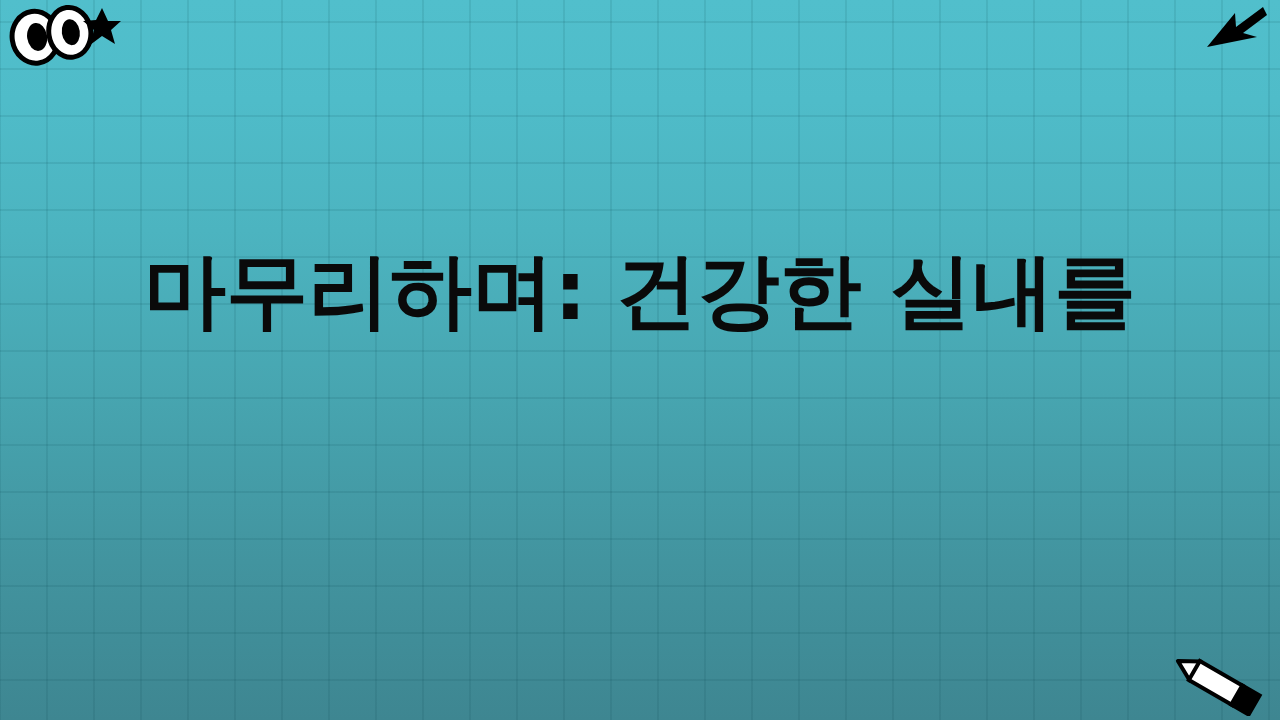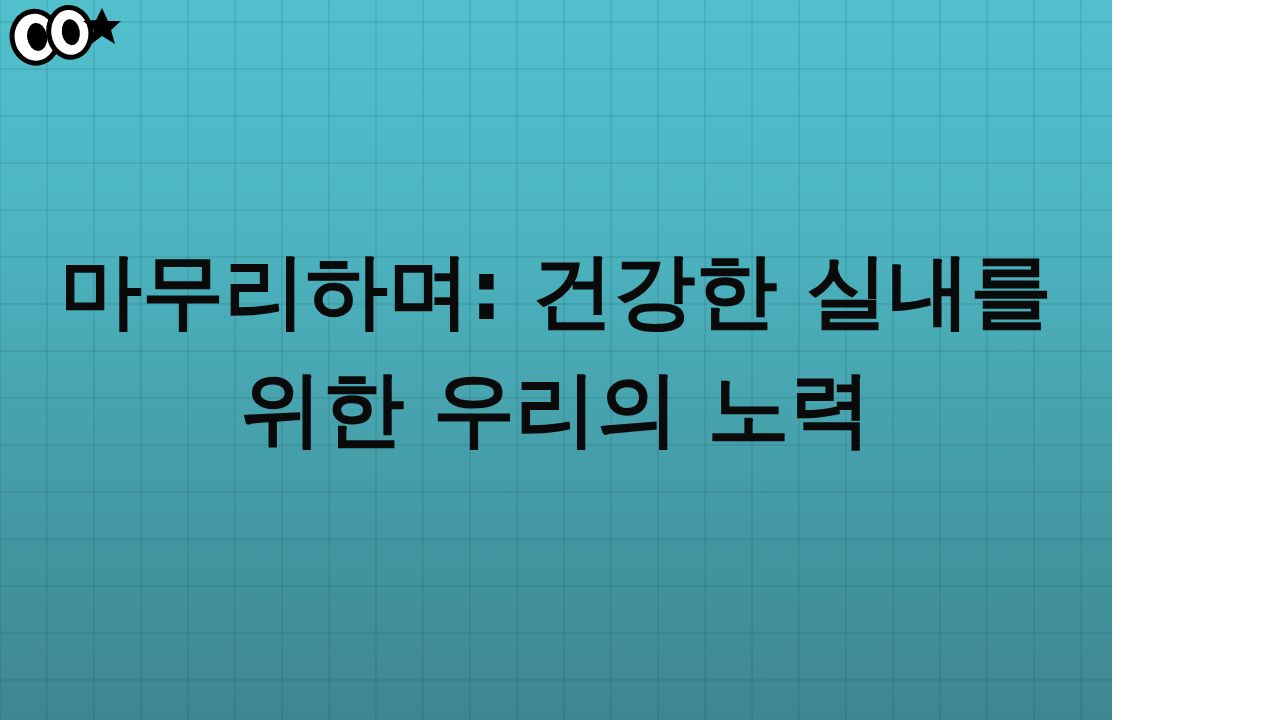--- a/index.html
+++ b/index.html
@@ -7,21 +7,21 @@
     margin: 0;
     padding: 0;
     width: 1280px;
     height: 720px;
     overflow: hidden;
     font-family: "DejaVu Sans", "Liberation Sans", sans-serif;
   }
 
   #slide {
     position: relative;
-    width: 1112px;
+    width: 1280px;
     height: 720px;
     background-color: #4fbcca;
     overflow: hidden;
   }
 
   
   #gradient-layer {
     position: absolute;
     inset: 0;
     background: linear-gradient(to bottom,
@@ -127,16 +127,15 @@
   <svg class="deco" id="pencil-icon" viewBox="0 0 100 66">
     <g transform="rotate(30 50 33)">
       <polygon points="6,33 26,22 26,44" fill="#ffffff" stroke="#000000" stroke-width="4" stroke-linejoin="round"></polygon>
       <rect x="25" y="22" width="50" height="22" fill="#ffffff" stroke="#000000" stroke-width="4"></rect>
       <rect x="74" y="22" width="20" height="22" fill="#000000" stroke="#000000" stroke-width="4"></rect>
     </g>
   </svg>
 
   <div id="title-block">
     <span class="title-line">마무리하며: 건강한 실내를</span>
-    <span class="title-line">위한 우리의 노력</span>
   </div>
 
 </div>
 
 </body></html>

